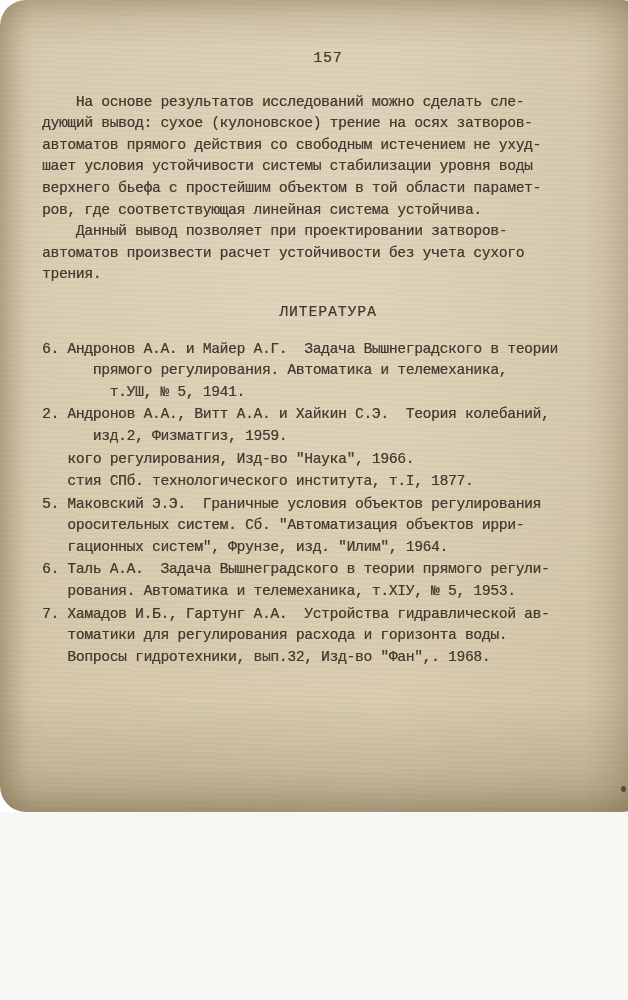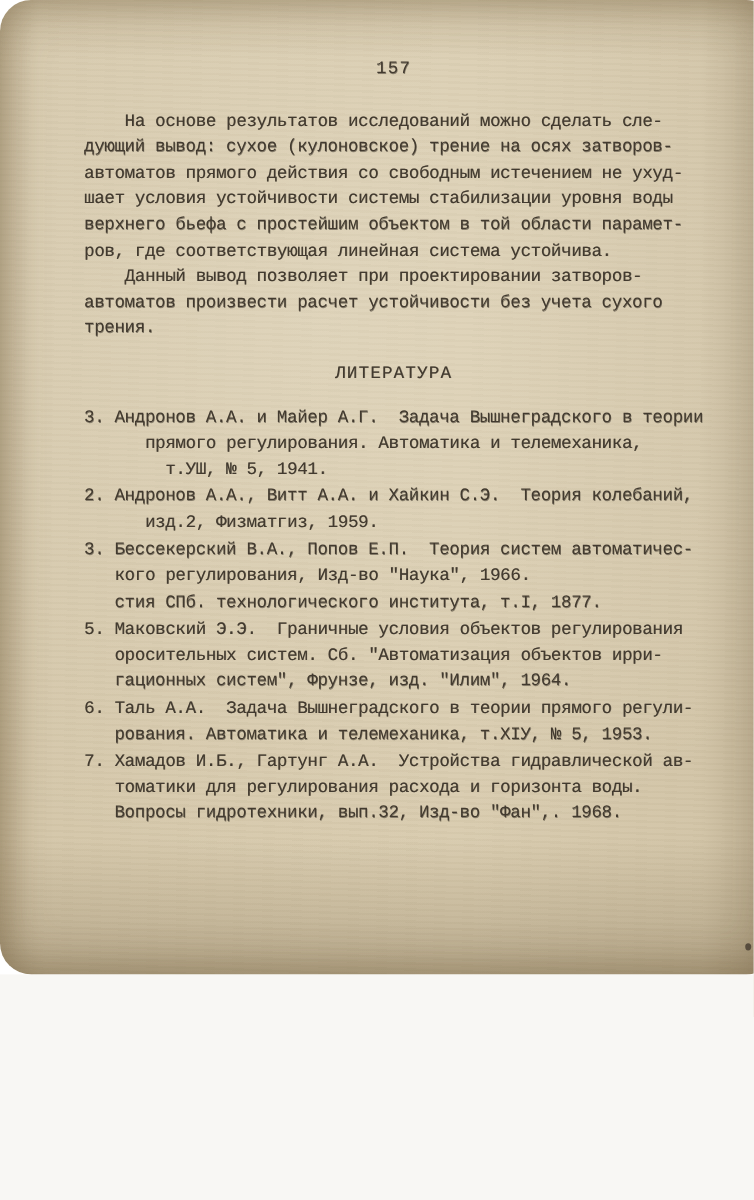--- a/index.html
+++ b/index.html
@@ -44,21 +44,20 @@
     text-shadow: 0.4px 0.3px 0.5px rgba(66,58,47,0.55);
     letter-spacing: -0.3px;
   }
   .page-number {
     text-align: center;
     margin-bottom: 22px;
     letter-spacing: 1px;
   }
   .tline {
     white-space: pre;
-    margin-left: 28px;
   }
   .paragraph { margin: 0; }
   .biblio-heading {
     text-align: center;
     margin-top: 16px;
     margin-bottom: 15px;
     letter-spacing: 1px;
   }
   .biblio-item { margin-bottom: 1px; }
   .ink-speck {
@@ -93,30 +92,29 @@
       <div class="paragraph">
           <div class="tline">    Данный вывод позволяет при проектировании затворов-</div>
           <div class="tline">автоматов произвести расчет устойчивости без учета сухого</div>
           <div class="tline">трения.</div>
         </div>
 
       <div class="biblio-heading">ЛИТЕРАТУРА</div>
 
       <div>
         <div class="biblio-item">
-            <div class="tline">3. Андронов А.А. и Майер А.Г.  Задача Вышнеградского в теории</div>
+            <div class="tline">6. Андронов А.А. и Майер А.Г.  Задача Вышнеградского в теории</div>
             <div class="tline">      прямого регулирования. Автоматика и телемеханика,</div>
             <div class="tline">        т.УШ, № 5, 1941.</div>
           </div>
         <div class="biblio-item">
             <div class="tline">2. Андронов А.А., Витт А.А. и Хайкин С.Э.  Теория колебаний,</div>
             <div class="tline">      изд.2, Физматгиз, 1959.</div>
           </div>
         <div class="biblio-item">
-            <div class="tline">3. Бессекерский В.А., Попов Е.П.  Теория систем автоматичес-</div>
             <div class="tline">   кого регулирования, Изд-во "Наука", 1966.</div>
           </div>
         <div class="biblio-item">
             <div class="tline">   стия СПб. технологического института, т.I, 1877.</div>
           </div>
         <div class="biblio-item">
             <div class="tline">5. Маковский Э.Э.  Граничные условия объектов регулирования</div>
             <div class="tline">   оросительных систем. Сб. "Автоматизация объектов ирри-</div>
             <div class="tline">   гационных систем", Фрунзе, изд. "Илим", 1964.</div>
           </div>

